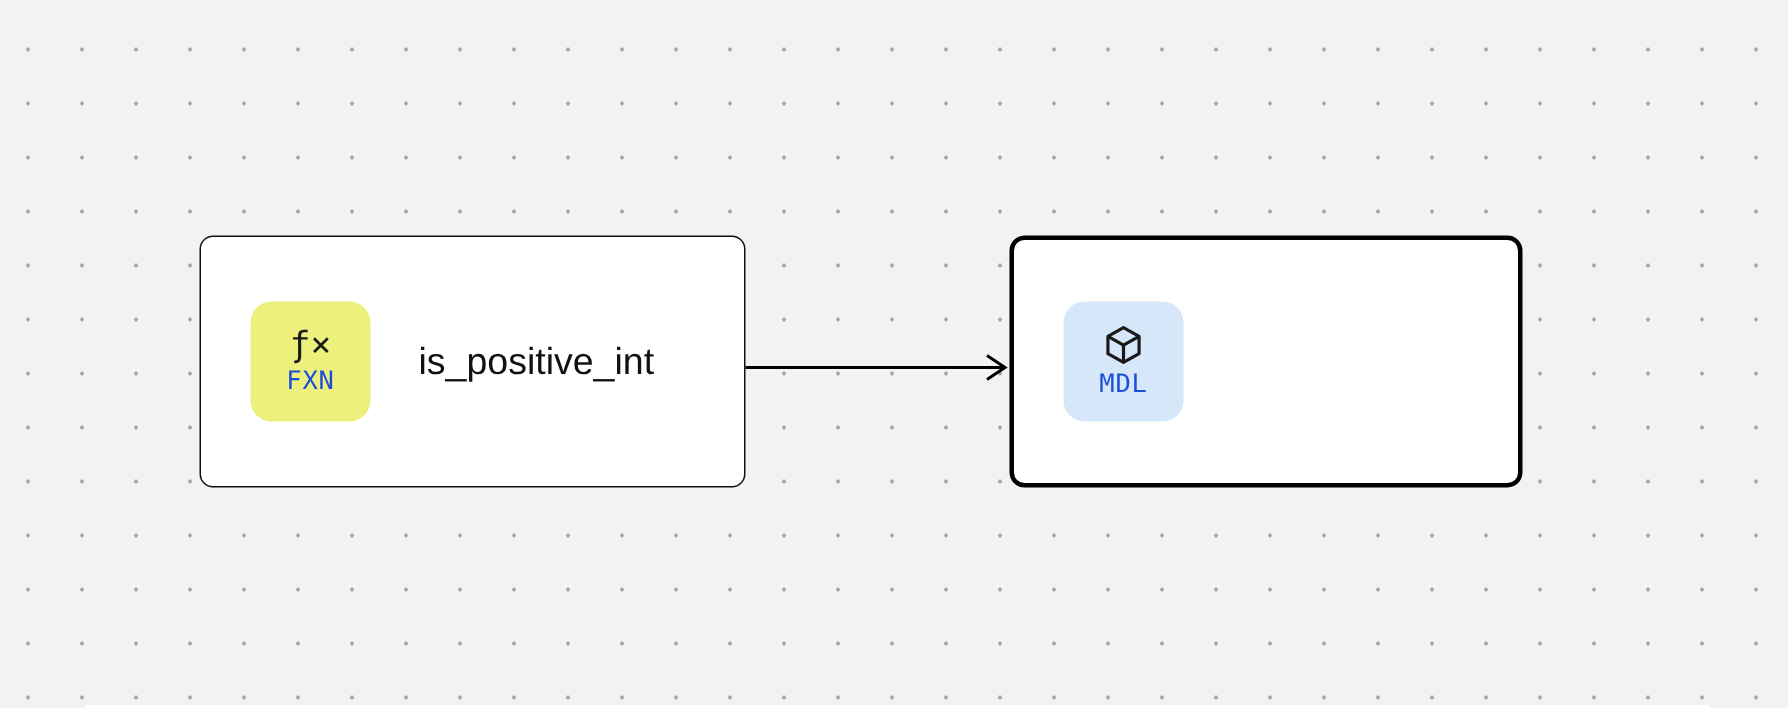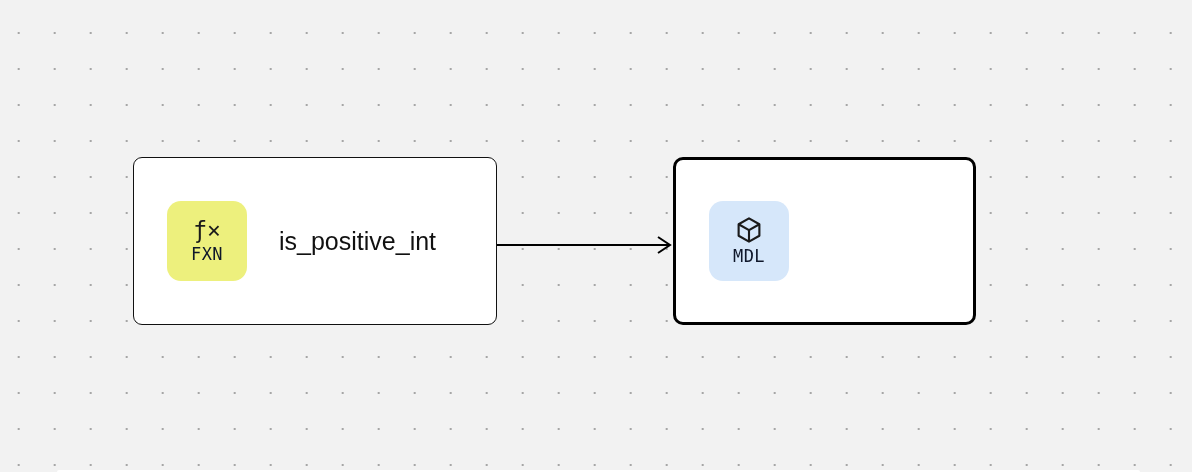--- a/index.html
+++ b/index.html
@@ -36,21 +36,21 @@
     padding-left: 33px;
     gap: 32px;
     cursor: grab;
   }
   .flow-node.selected {
     border-width: 3px;
     border-color: #000000;
     border-radius: 10px;
   }
   .node-fxn { left: 133px; width: 364px; }
-  .node-mdl { left: 673px; width: 303px; }
+  .node-mdl { left: 673px; width: 342px; }
 
   .badge {
     width: 80px;
     height: 80px;
     border-radius: 14px;
     display: flex;
     flex-direction: column;
     align-items: center;
     justify-content: center;
     flex: 0 0 auto;
@@ -60,21 +60,21 @@
     font-family: "DejaVu Sans Mono", monospace;
     font-size: 23px;
     line-height: 26px;
     color: #1a1a1a;
   }
   .badge-tag {
     font-family: "DejaVu Sans Mono", monospace;
     font-size: 17px;
     line-height: 22px;
     letter-spacing: 0.5px;
-    color: #0f172a;
+    color: #1d4ed8;
   }
   .badge-icon-wrap {
     height: 30px;
     display: flex;
     align-items: center;
     justify-content: center;
   }
 
   .node-label {
     font-size: 25px;

